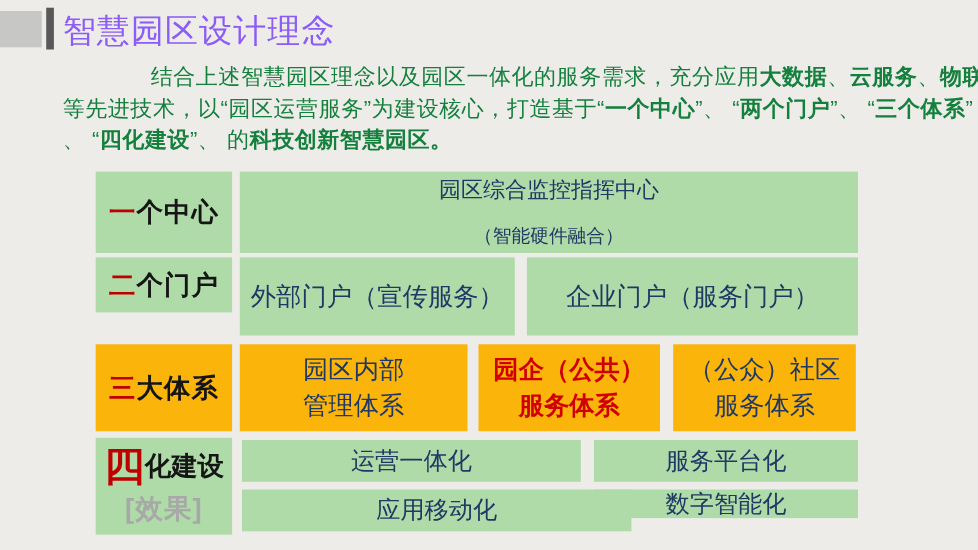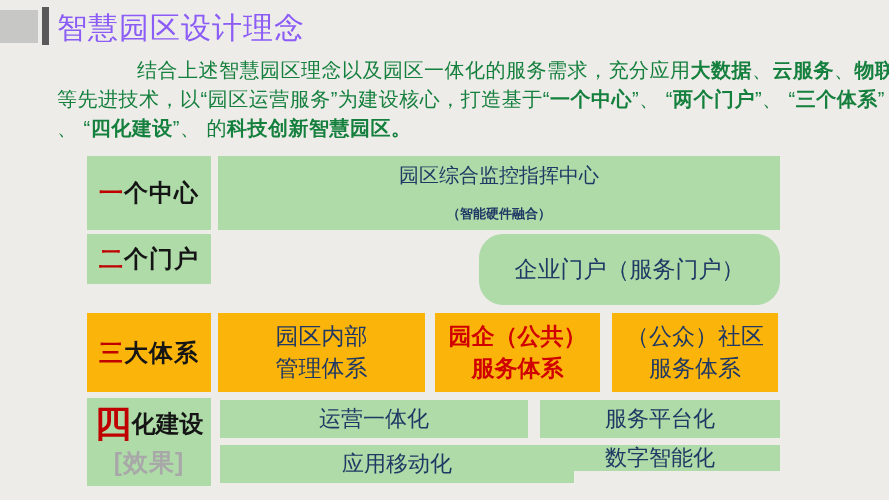--- a/index.html
+++ b/index.html
@@ -31,33 +31,33 @@
   }
   .green{background:#AEDBA8;}
   .orange{background:#FBB40A;}
   .hdr{font-size:24px;font-weight:bold;color:#151515;letter-spacing:1px;}
   .hdr .num{color:#C00000;}
   
   .r1h{left:87px;top:156px;width:124px;height:74px;}
   .r1c{left:218px;top:156px;width:562px;height:74px;}
   .r2h{left:87px;top:234px;width:124px;height:50px;}
   .r2c1{left:218px;top:234px;width:250px;height:71px;}
-  .r2c2{left:479px;top:234px;width:301px;height:71px;border-radius:24px;}
+  .r2c2{left:479px;top:234px;width:301px;height:71px;}
   .r3h{left:87px;top:313px;width:124px;height:79px;}
   .r3c1{left:218px;top:313px;width:207px;height:79px;}
   .r3c2{left:435px;top:313px;width:165px;height:79px;}
   .r3c3{left:612px;top:313px;width:166px;height:79px;justify-content:center;}
   .r4h{left:87px;top:398px;width:124px;height:88px;}
   .r4c1{left:220px;top:400px;width:308px;height:38px;}
   .r4c2{left:540px;top:400px;width:240px;height:38px;}
   .r5c1{left:220px;top:445px;width:354px;height:38px;}
   .r5c2{left:540px;top:445px;width:240px;height:26px;}
   
   .main-line{font-size:20px;font-weight:500;line-height:1.2;}
-  .sub-line{font-size:13px;font-weight:700;margin-top:18px;}
+  .sub-line{font-size:17px;font-weight:400;margin-top:18px;}
   .mid{font-size:23px;font-weight:400;}
   .two-line{font-size:23px;line-height:1.35;font-weight:400;}
   .red-cell{color:#D00000;font-weight:bold;}
   .small-cell{font-size:22px;font-weight:400;}
   .hdr4-line1{font-size:24px;font-weight:bold;color:#151515;line-height:1;}
   .hdr4-line1 .big-num{font-size:37px;color:#C00000;vertical-align:-4px;}
   .effect{font-size:25px;font-weight:bold;color:#A8A8A8;letter-spacing:1px;margin-top:4px;}
 </style>
 </head>
 <body>
@@ -78,20 +78,21 @@
     <div><span class="num">一</span><span>个中心</span></div>
   </div>
   <div class="cell green r1c">
     <div class="main-line">园区综合监控指挥中心</div>
     <div class="sub-line">（智能硬件融合）</div>
   </div>
 
   <div class="cell green r2h hdr">
     <div><span class="num">二</span><span>个门户</span></div>
   </div>
+  <div class="cell green r2c1 mid">外部门户（宣传服务）</div>
   <div class="cell green r2c2 mid">企业门户（服务门户）</div>
 
   <div class="cell orange r3h hdr">
     <div><span class="num">三</span><span>大体系</span></div>
   </div>
   <div class="cell orange r3c1 two-line">
     <div>园区内部</div>
     <div>管理体系</div>
   </div>
   <div class="cell orange r3c2 two-line red-cell">

